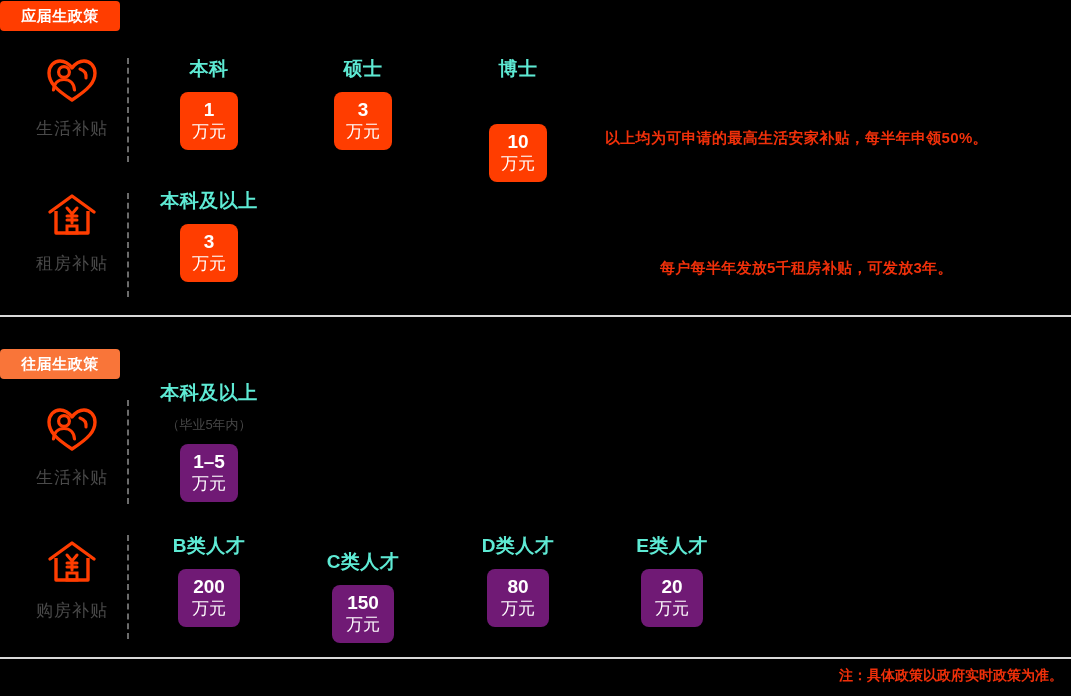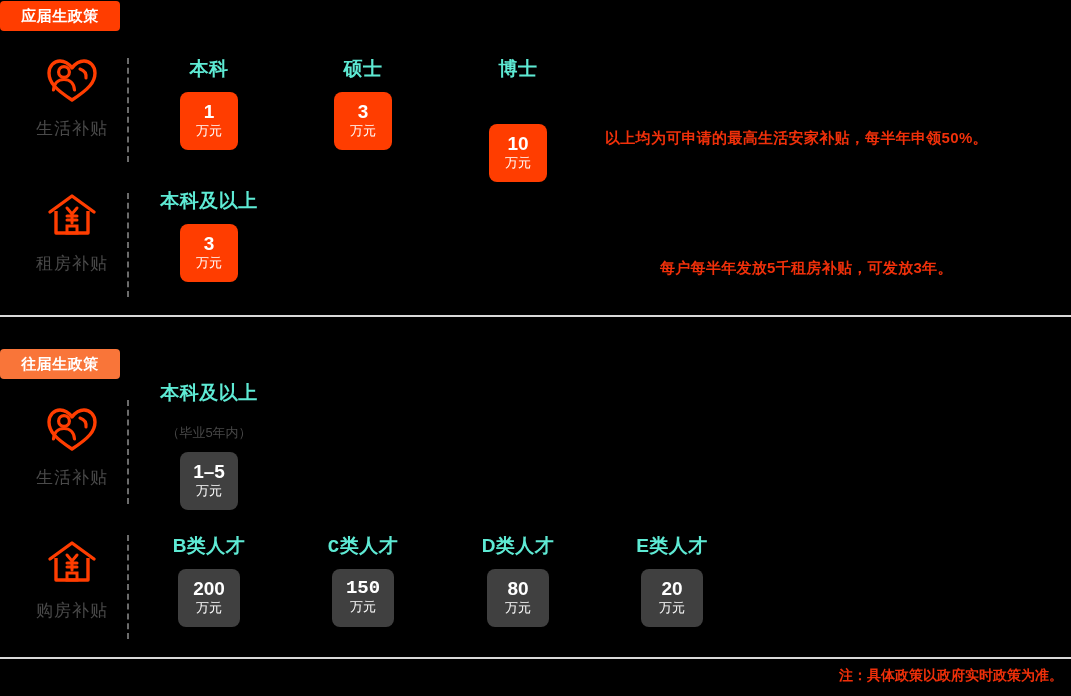--- a/index.html
+++ b/index.html
@@ -87,46 +87,46 @@
     font-size: 19px;
     color: #5eead4;
     font-weight: 700;
     white-space: nowrap;
     letter-spacing: 0.5px;
   }
   .valcol .sub {
     font-size: 13px;
     color: #474747;
     white-space: nowrap;
-    margin-top: 18px;
+    margin-top: 10px;
   }
   .card {
     margin-top: 10px;
     width: 58px;
     height: 58px;
     border-radius: 8px;
     display: flex;
     flex-direction: column;
     align-items: center;
     justify-content: center;
     color: #ffffff;
   }
   .card.wide { width: 62px; }
   .card .amt {
     font-size: 19px;
     font-weight: 700;
     line-height: 1.05;
   }
   .card .unit {
-    font-size: 13px;
+    font-size: 17px;
     line-height: 1.25;
     margin-top: 1px;
   }
   .c-fresh { background: #FF3D00; }
-  .c-past  { background: #404040; }
+  .c-past  { background: #701a75; }
 
   
   .note {
     position: absolute;
     color: #F0300A;
     font-size: 15px;
     font-weight: 700;
     white-space: nowrap;
     letter-spacing: 0.3px;
   }
@@ -249,21 +249,21 @@
   <div class="vdash" style="top:535px; height:104px;"></div>
 
   <div class="valcol" style="left:139px; top:533px;">
     <div class="deg">B类人才</div>
     <div class="card c-past wide">
       <span class="amt">200</span>
       <span class="unit">万元</span>
     </div>
   </div>
 
-  <div class="valcol" style="left:293px; top:533px;font-family:Liberation Mono, monospace;">
+  <div class="valcol" style="left:293px; top:549px;">
     <div class="deg">C类人才</div>
     <div class="card c-past wide">
       <span class="amt">150</span>
       <span class="unit">万元</span>
     </div>
   </div>
 
   <div class="valcol" style="left:448px; top:533px;">
     <div class="deg">D类人才</div>
     <div class="card c-past wide">

